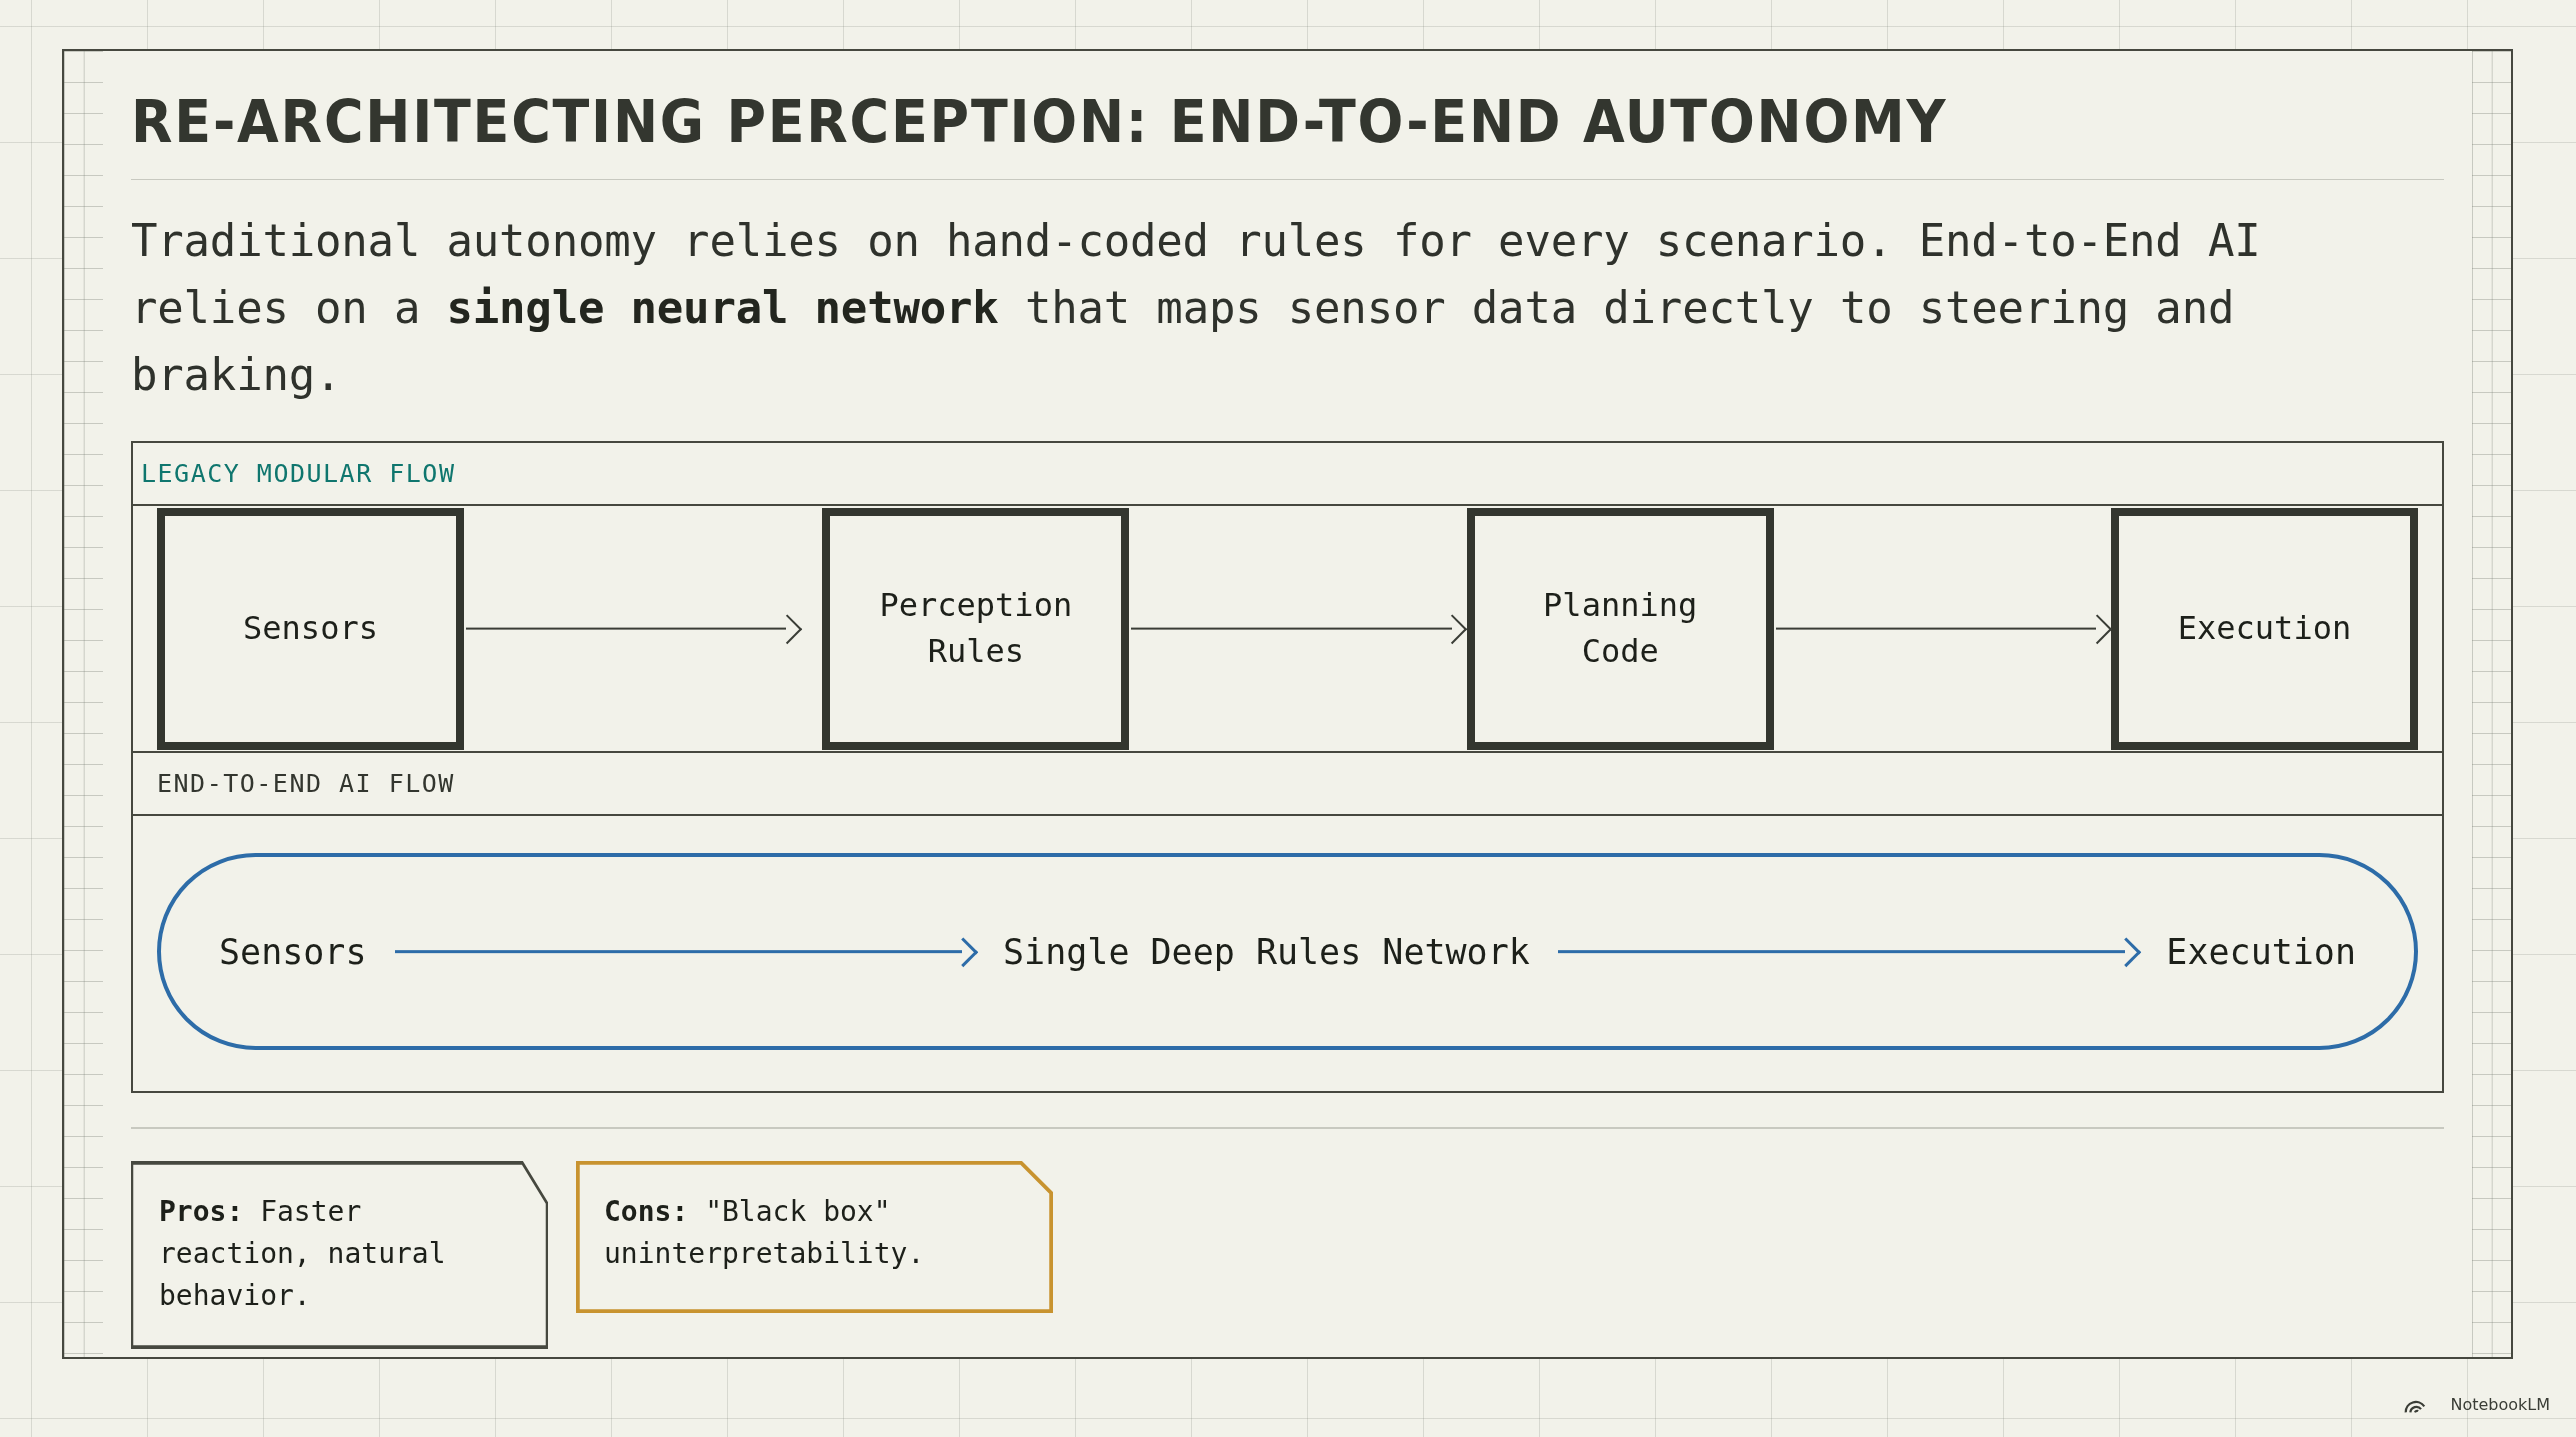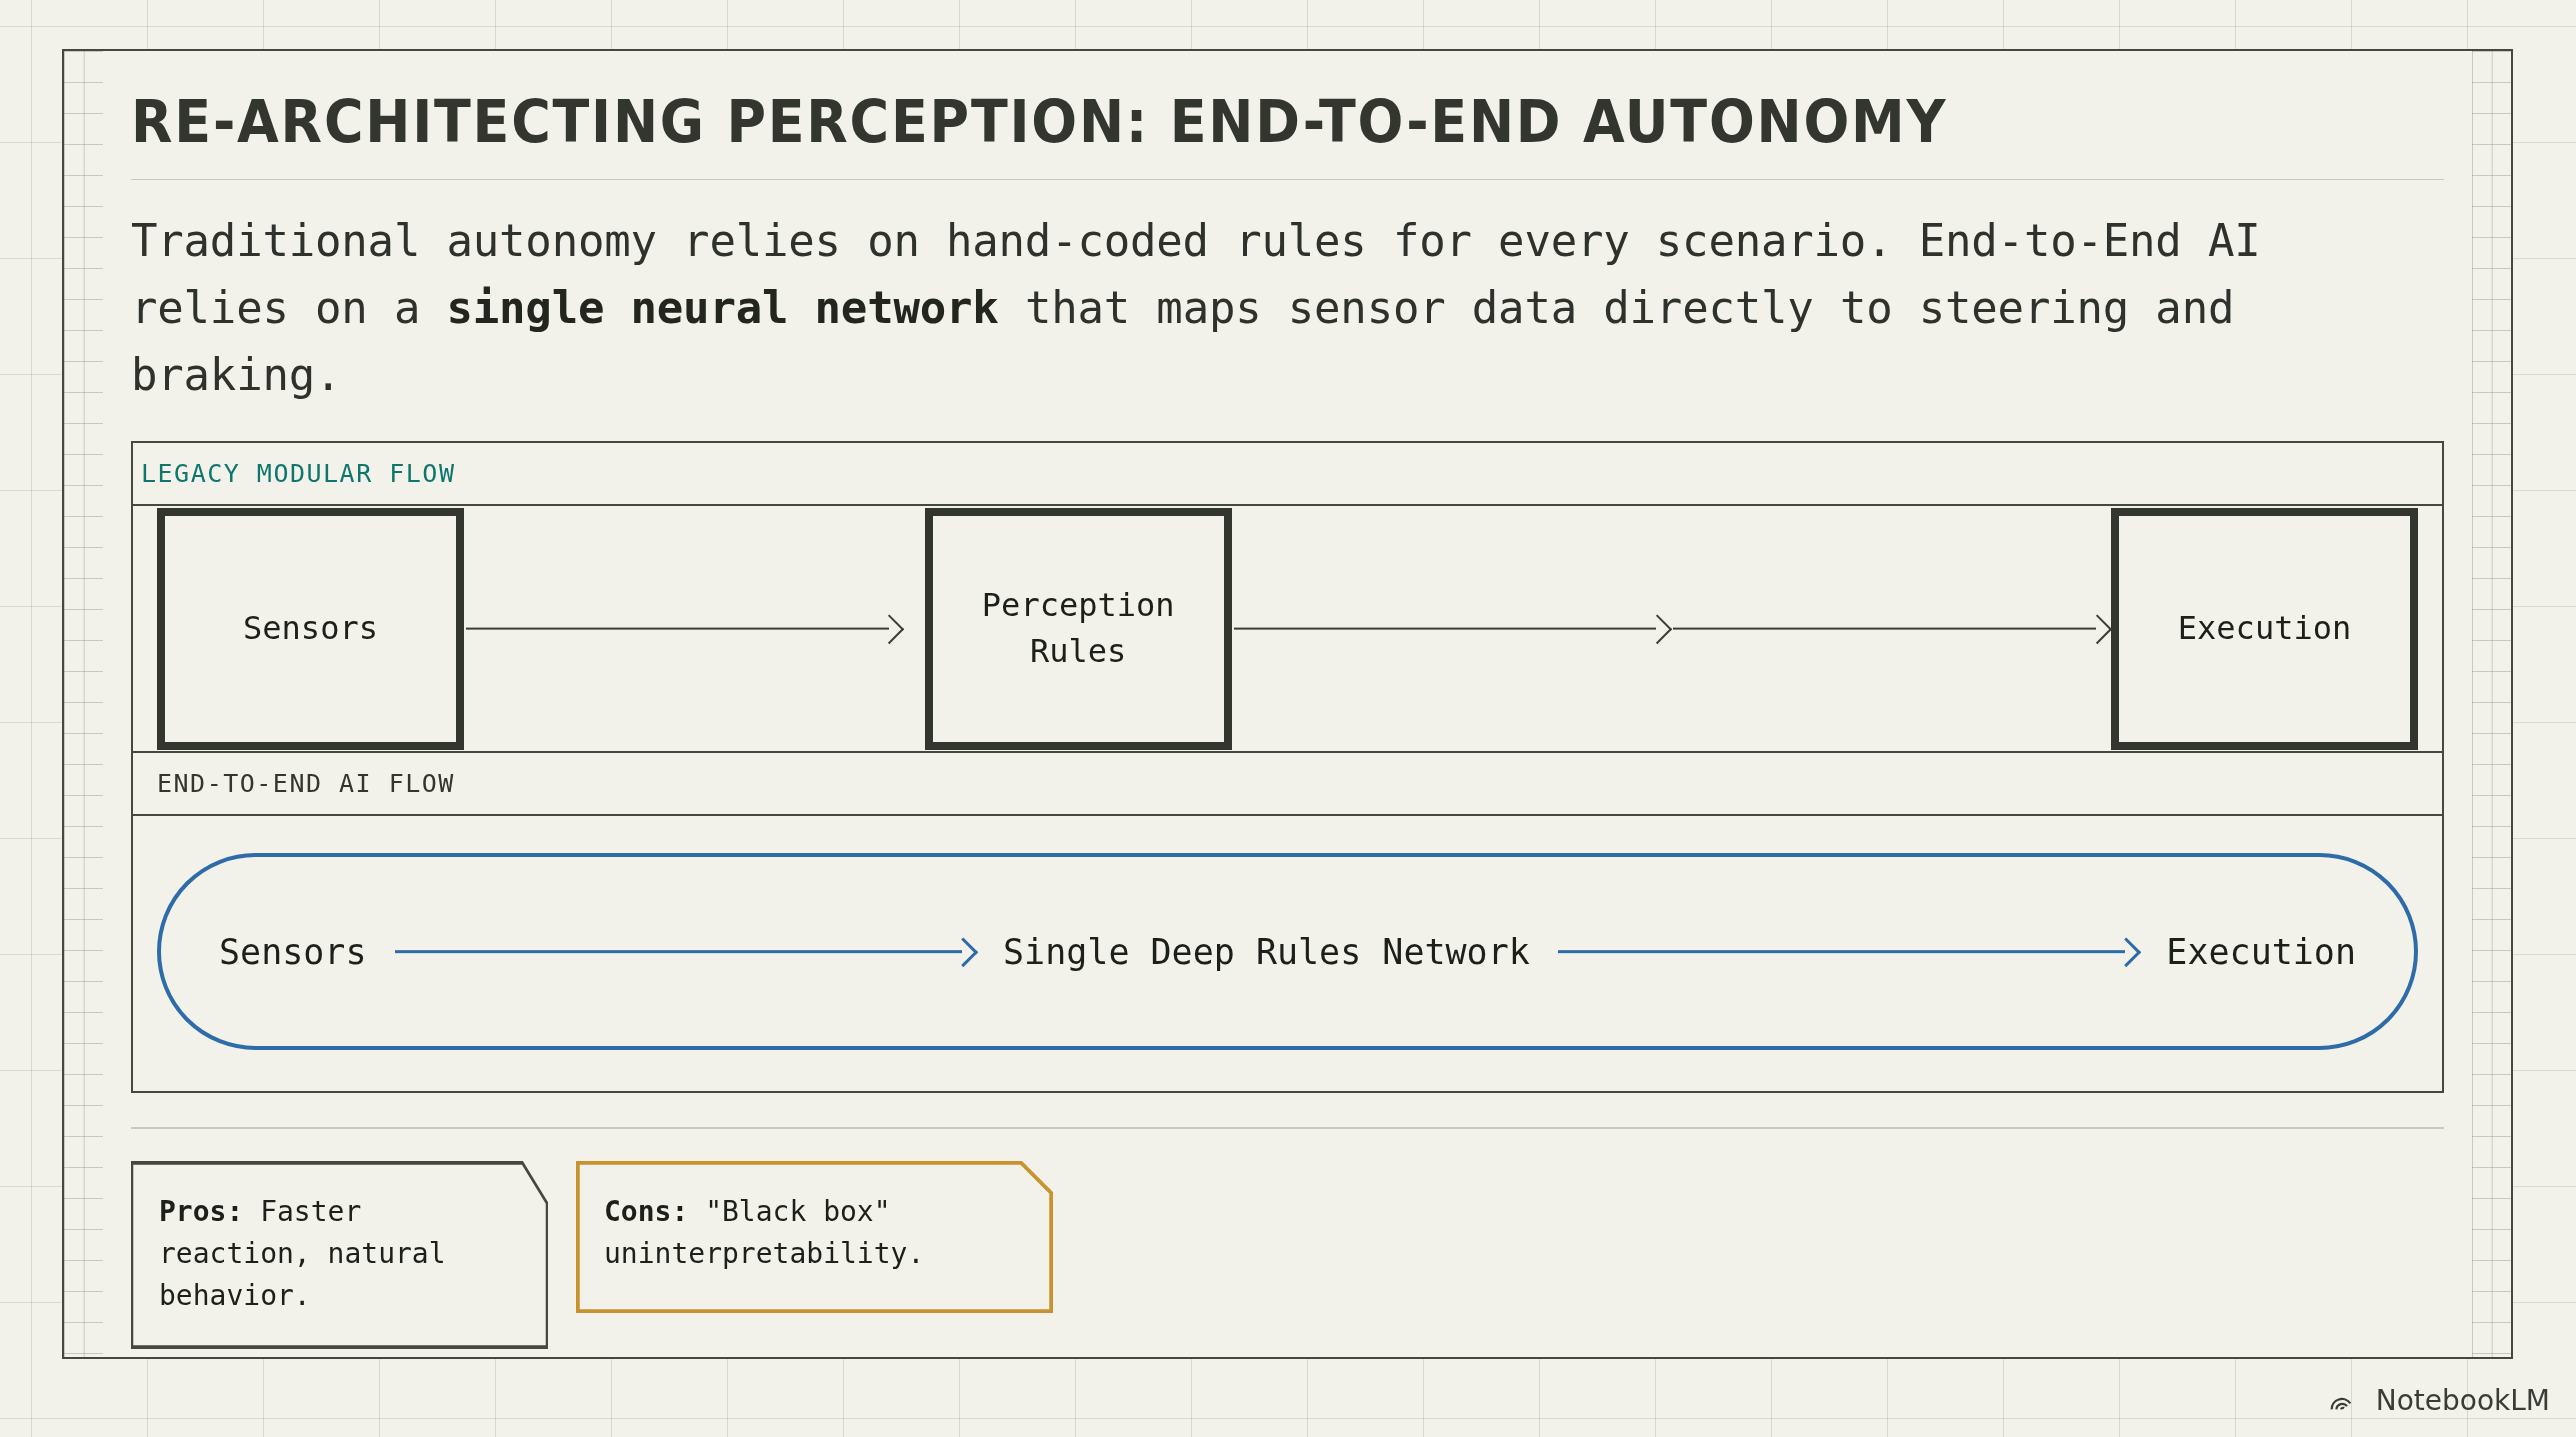--- a/index.html
+++ b/index.html
@@ -247,21 +247,21 @@
 
   
   .watermark {
     position: absolute;
     right: 26px;
     bottom: 20.6px;
     display: flex;
     align-items: center;
     gap: 22px;
     font-family: "DejaVu Sans", sans-serif;
-    font-size: 28px;
+    font-size: 16px;
     color: #3a3d36;
     justify-content: flex-end;
   }
   .watermark svg { display: block; }
 </style>
 </head>
 <body>
 
 <div class="card">
 
@@ -295,20 +295,23 @@
 
           <div class="flowbox b2">
             <span><span>Perception</span><br><span>Rules</span></span>
           </div>
 
           <div class="arrow">
             <div class="shaft"></div>
             <div class="head"></div>
           </div>
 
+          <div class="flowbox b3">
+            <span><span>Planning</span><br><span>Code</span></span>
+          </div>
 
           <div class="arrow">
             <div class="shaft"></div>
             <div class="head"></div>
           </div>
 
           <div class="flowbox b4">
             <span>Execution</span>
           </div>
 

